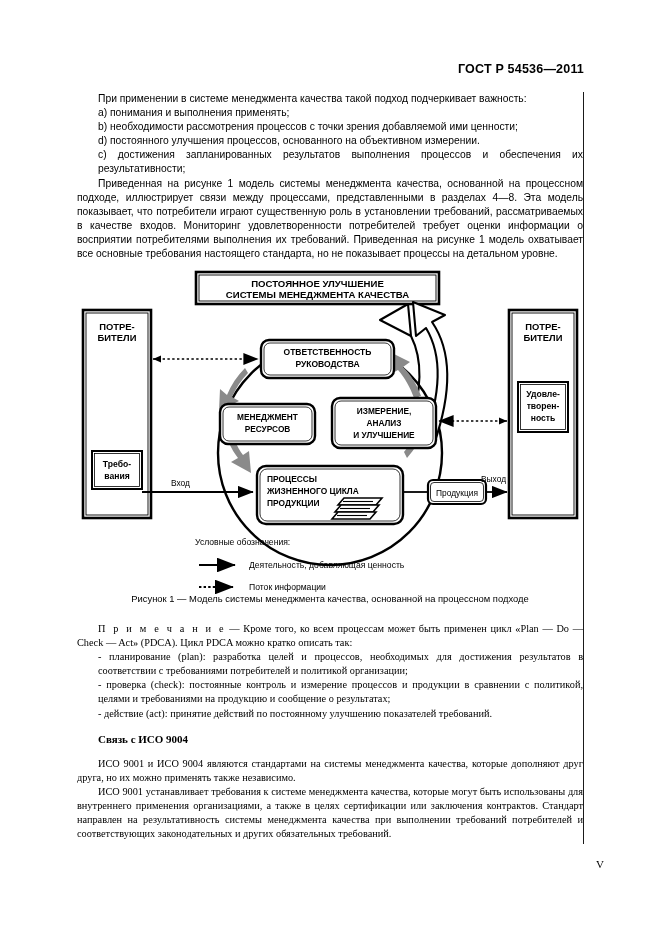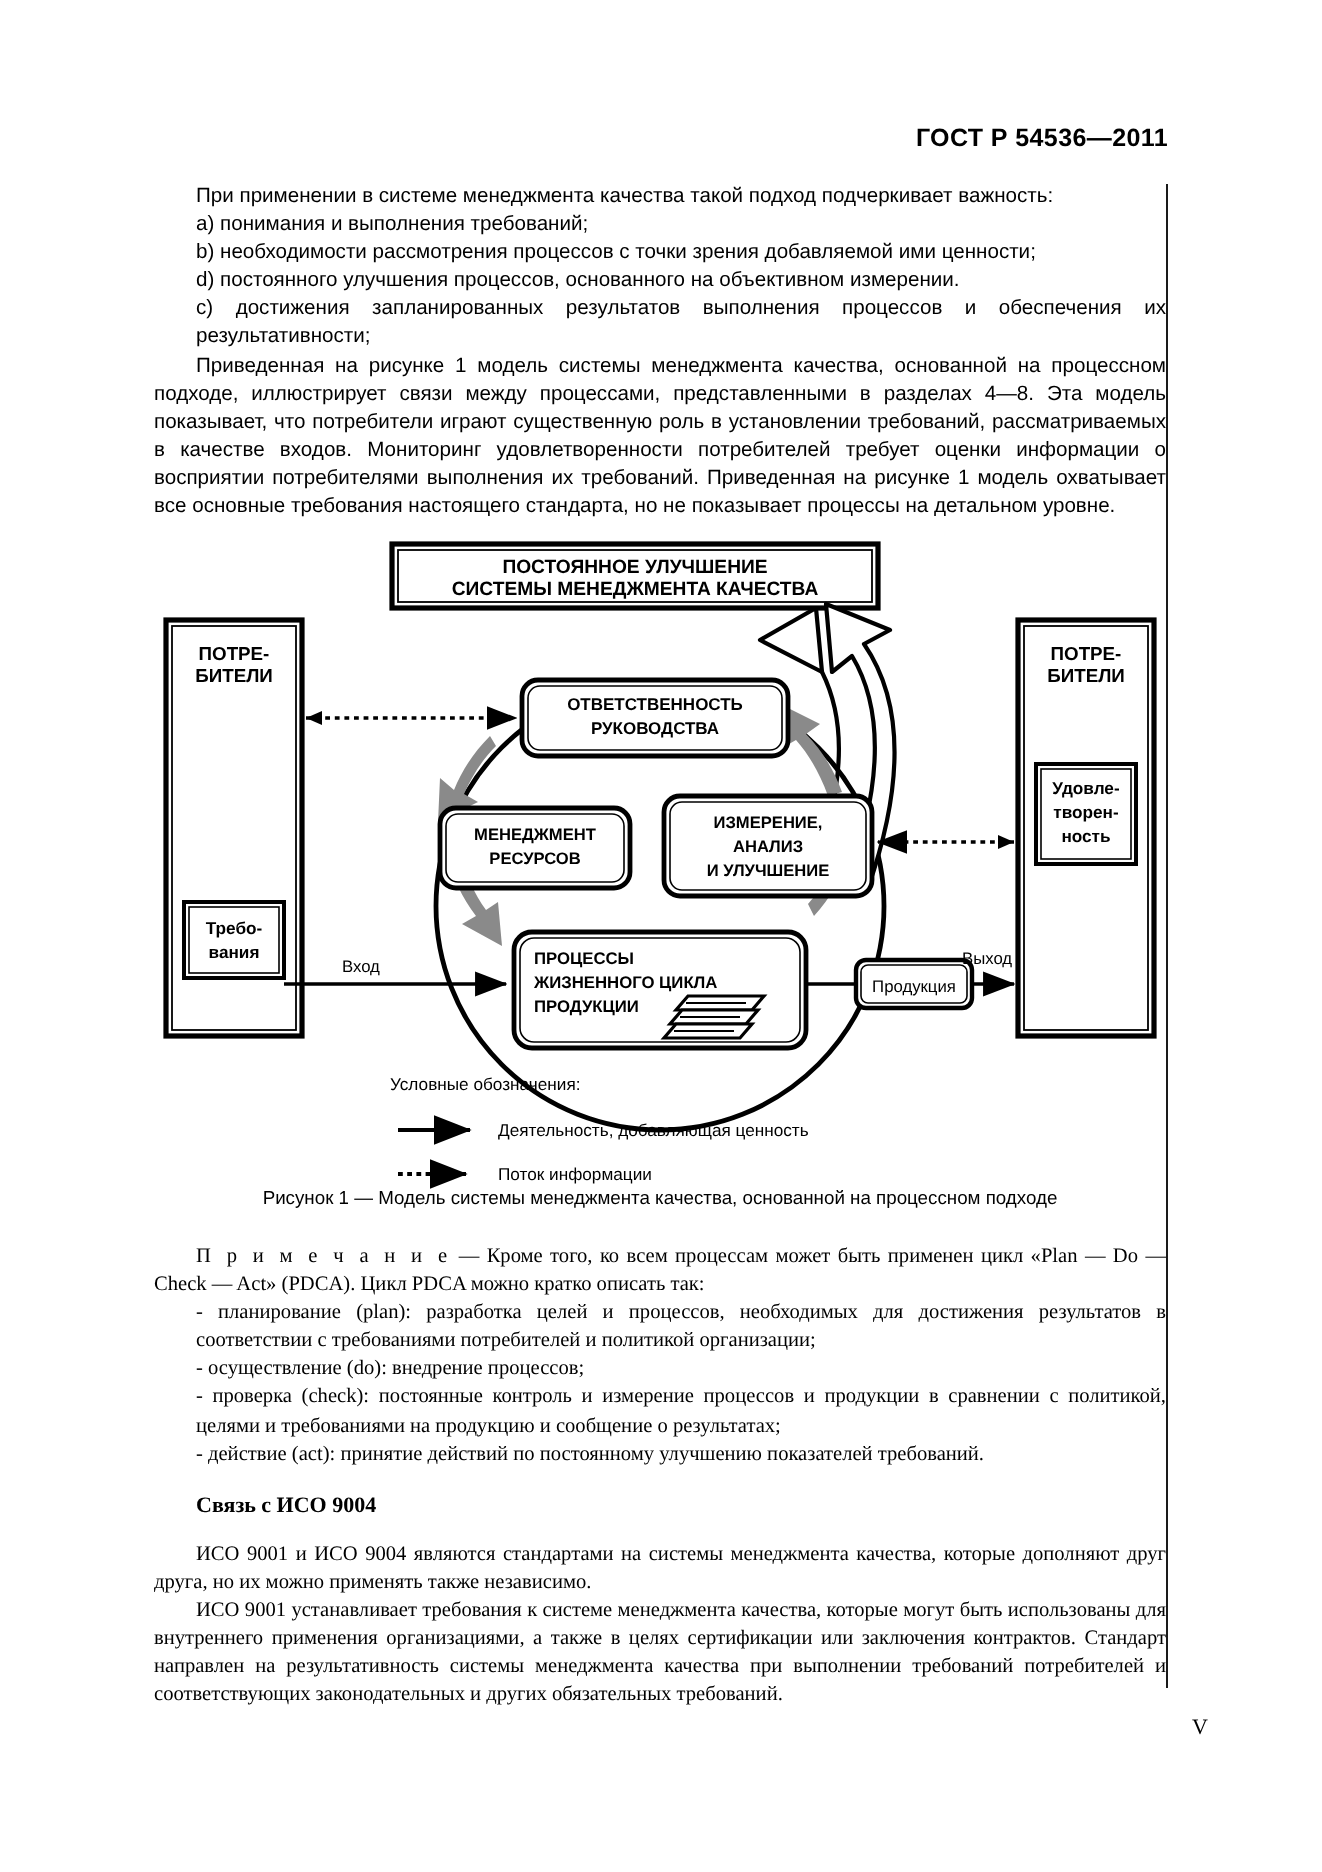--- a/index.html
+++ b/index.html
@@ -99,21 +99,21 @@
 <body>
 
 <div class="page">
 
   <div class="doc-header">ГОСТ Р 54536—2011</div>
 
   <div class="right-rule"></div>
 
   <div class="body-col" style="top:92px;">
     <p class="t ind">При применении в системе менеджмента качества такой подход подчеркивает важность:</p>
-    <p class="t li">a)  понимания и выполнения требований;</p>
+    <p class="t li">a)  понимания и выполнения применять;</p>
     <p class="t li">b)  необходимости рассмотрения процессов с точки зрения добавляемой ими ценности;</p>
     <p class="t li">d)  постоянного улучшения процессов, основанного на объективном измерении.</p>
     <p class="t li">c)  достижения запланированных результатов выполнения процессов и обеспечения их результативности;</p>
     <p class="t ind">Приведенная на рисунке 1 модель системы менеджмента качества, основанной на процессном подходе, иллюстрирует связи между процессами, представленными в разделах 4—8. Эта модель показывает, что потребители играют существенную роль в установлении требований, рассматриваемых в качестве входов. Мониторинг удовлетворенности потребителей требует оценки информации о восприятии потребителями выполнения их требований. Приведенная на рисунке 1 модель охватывает все основные требования настоящего стандарта, но не показывает процессы на детальном уровне.</p>
   </div>
 
   <div class="figure">
     <svg class="fig-svg" width="506" height="352" viewBox="0 0 506 352" xmlns="http://www.w3.org/2000/svg">
       <defs>
         <marker id="ah" markerWidth="9" markerHeight="7" refX="8.6" refY="3.5" orient="auto">
@@ -244,21 +244,20 @@
         <text x="172" y="332" font-family="Liberation Sans, sans-serif" font-size="8.6">Поток информации</text>
       </g>
     </svg>
   </div>
 
   <div class="fig-caption">Рисунок 1 — Модель системы менеджмента качества, основанной на процессном подходе</div>
 
   <div class="body-col" style="top:622px;font-family:Liberation Serif, serif;">
     <p class="t ind"><span class="note-word">П р и м е ч а н и е</span><span> — </span><span>Кроме того, ко всем процессам может быть применен цикл «Plan — Do — Check — Act» (PDCA). Цикл PDCA можно кратко описать так:</span></p>
     <p class="t li2">- планирование (plan): разработка целей и процессов, необходимых для достижения результатов в соответствии с требованиями потребителей и политикой организации;</p>
-    <p class="t li2">- осуществление (do): внедрение процессов;</p>
     <p class="t li2">- проверка (check): постоянные контроль и измерение процессов и продукции в сравнении с политикой, целями и требованиями на продукцию и сообщение о результатах;</p>
     <p class="t li2">- действие (act): принятие действий по постоянному улучшению показателей требований.</p>
     <div class="gap" style="height:12px"></div>
     <p class="sect-head">Связь с ИСО 9004</p>
     <div class="gap" style="height:12px"></div>
     <p class="t ind">ИСО 9001 и ИСО 9004 являются стандартами на системы менеджмента качества, которые дополняют друг друга, но их можно применять также независимо.</p>
     <p class="t ind">ИСО 9001 устанавливает требования к системе менеджмента качества, которые могут быть использованы для внутреннего применения организациями, а также в целях сертификации или заключения контрактов. Стандарт направлен на результативность системы менеджмента качества при выполнении требований потребителей и соответствующих законодательных и других обязательных требований.</p>
   </div>
 
   <div class="page-num">V</div>

